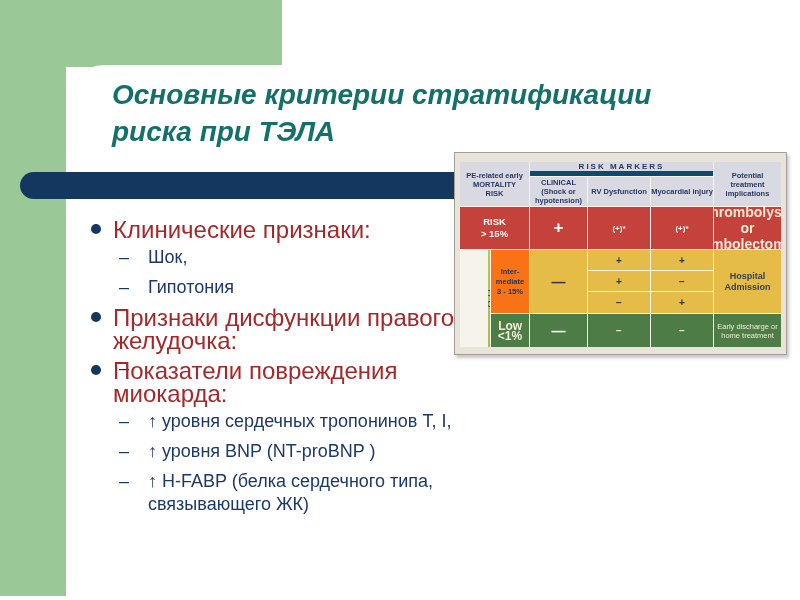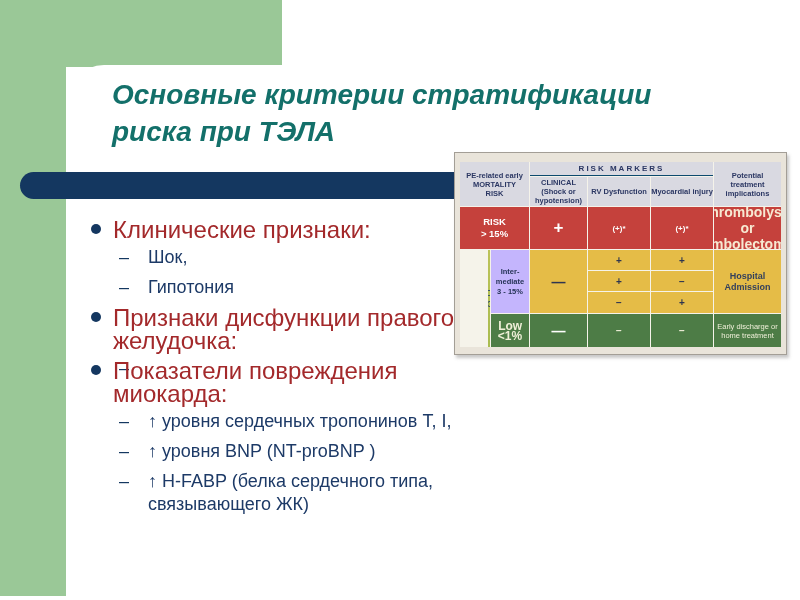--- a/index.html
+++ b/index.html
@@ -34,38 +34,38 @@
     padding:9px 5px 7px 5px;
   }
   .risk-grid{
     display:grid;width:100%;height:100%;box-sizing:border-box;
     grid-template-columns:30px 38px 57px 62px 62px 1fr;
     grid-template-rows:14px 29px 42px 20px 20px 21px 1fr;
     gap:1px;background:#f5f3ea;
   }
   .cell{display:flex;align-items:center;justify-content:center;text-align:center;overflow:hidden;}
   .hdr{background:#d9d9e1;color:#2b3763;font-weight:bold;font-size:7.5px;line-height:9px;}
-  .c-riskmarkers{grid-column:3/6;grid-row:1/2;font-size:8px;letter-spacing:2px;border-bottom:1px solid #0c4a6e;}
+  .c-riskmarkers{grid-column:3/6;grid-row:1/2;font-size:8px;letter-spacing:2px;border-bottom:5px solid #0c4a6e;}
   .c-mortality{grid-column:1/3;grid-row:1/3;padding:0 3px;}
   .c-clin-h{grid-column:3/4;grid-row:2/3;}
   .c-rv-h{grid-column:4/5;grid-row:2/3;}
   .c-myo-h{grid-column:5/6;grid-row:2/3;}
   .c-treat-h{grid-column:6/7;grid-row:1/3;padding:8px 4px;}
 
   .red{background:#c5413c;color:#ffffff;}
   .c-high-risk{grid-column:1/3;grid-row:3/4;font-weight:bold;font-size:9.5px;line-height:12px;}
   .c-high-clin{grid-column:3/4;grid-row:3/4;font-weight:bold;font-size:17px;}
   .c-high-rv{grid-column:4/5;grid-row:3/4;font-size:8px;font-weight:bold;}
   .c-high-myo{grid-column:5/6;grid-row:3/4;font-size:8px;font-weight:bold;}
   .c-high-treat{grid-column:6/7;grid-row:3/4;color:#f7e9d2;font-weight:bold;font-size:14px;line-height:16px;}
 
   .gold{background:#e5bc47;color:#2e3550;}
   .c-nonhigh{grid-column:1/2;grid-row:4/8;background:linear-gradient(#bcc259,#a9bc50);
              color:#1d3a67;font-weight:normal;font-size:9px;line-height:11px;margin-left:28px;}
-  .c-inter{grid-column:2/3;grid-row:4/7;background:#c4b5fd;color:#253356;font-weight:bold;
+  .c-inter{grid-column:2/3;grid-row:4/7;background:#f97316;color:#253356;font-weight:bold;
            font-size:7.5px;line-height:10px;padding:16px 2px;}
   .c-int-clin{grid-column:3/4;grid-row:4/7;font-weight:bold;font-size:14px;}
   .c-int-treat{grid-column:6/7;grid-row:4/7;font-weight:bold;font-size:9px;line-height:11px;color:#33405c;}
   .mark{font-weight:bold;font-size:10px;}
   .r4{grid-row:4/5;} .r5{grid-row:5/6;} .r6{grid-row:6/7;}
   .col-rv{grid-column:4/5;} .col-myo{grid-column:5/6;}
 
   .grn{background:#4d7c46;color:#efefd8;}
   .c-low-label{grid-column:2/3;grid-row:7/8;font-weight:bold;font-size:12px;line-height:10px;text-align:right;}
   .c-low-clin{grid-column:3/4;grid-row:7/8;font-weight:bold;font-size:14px;color:#ffffff;}

